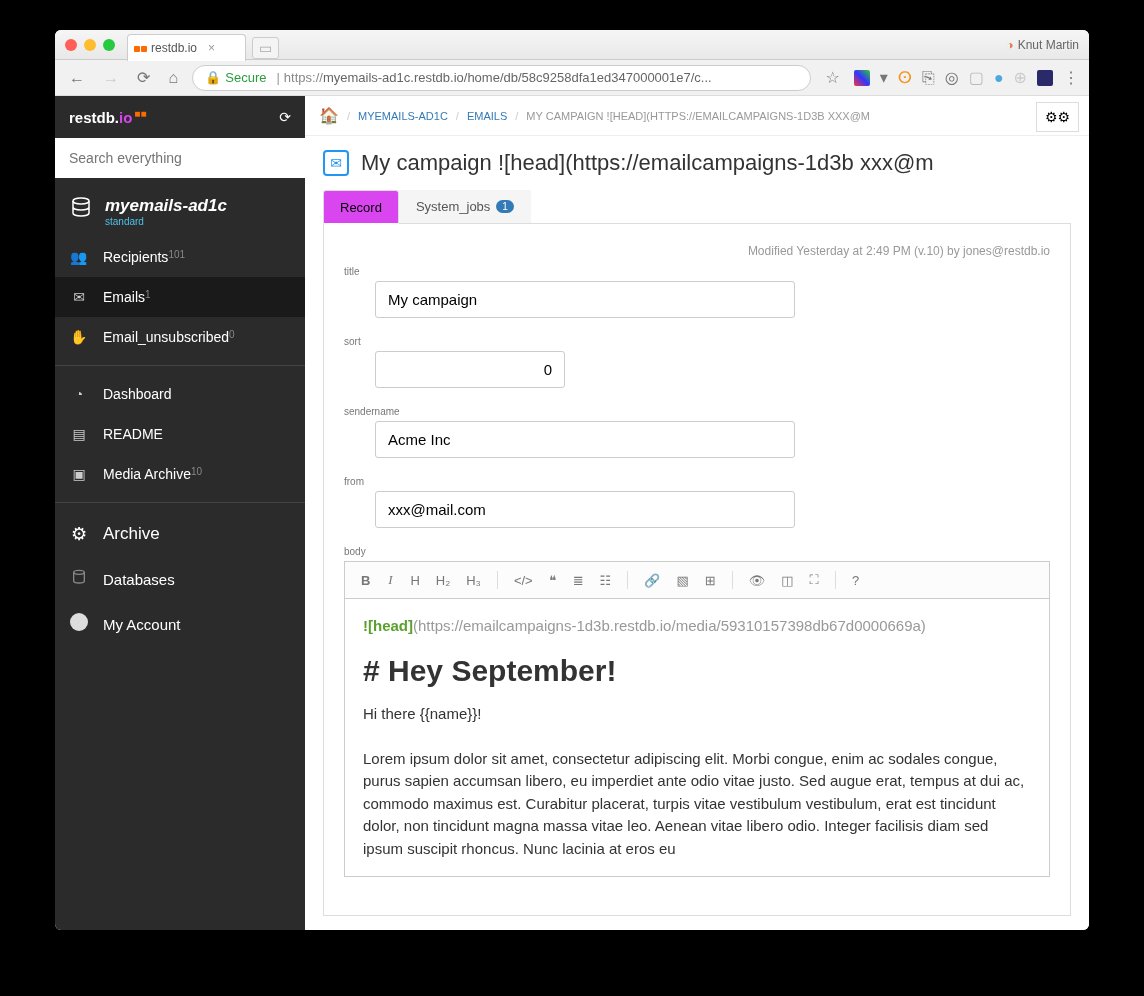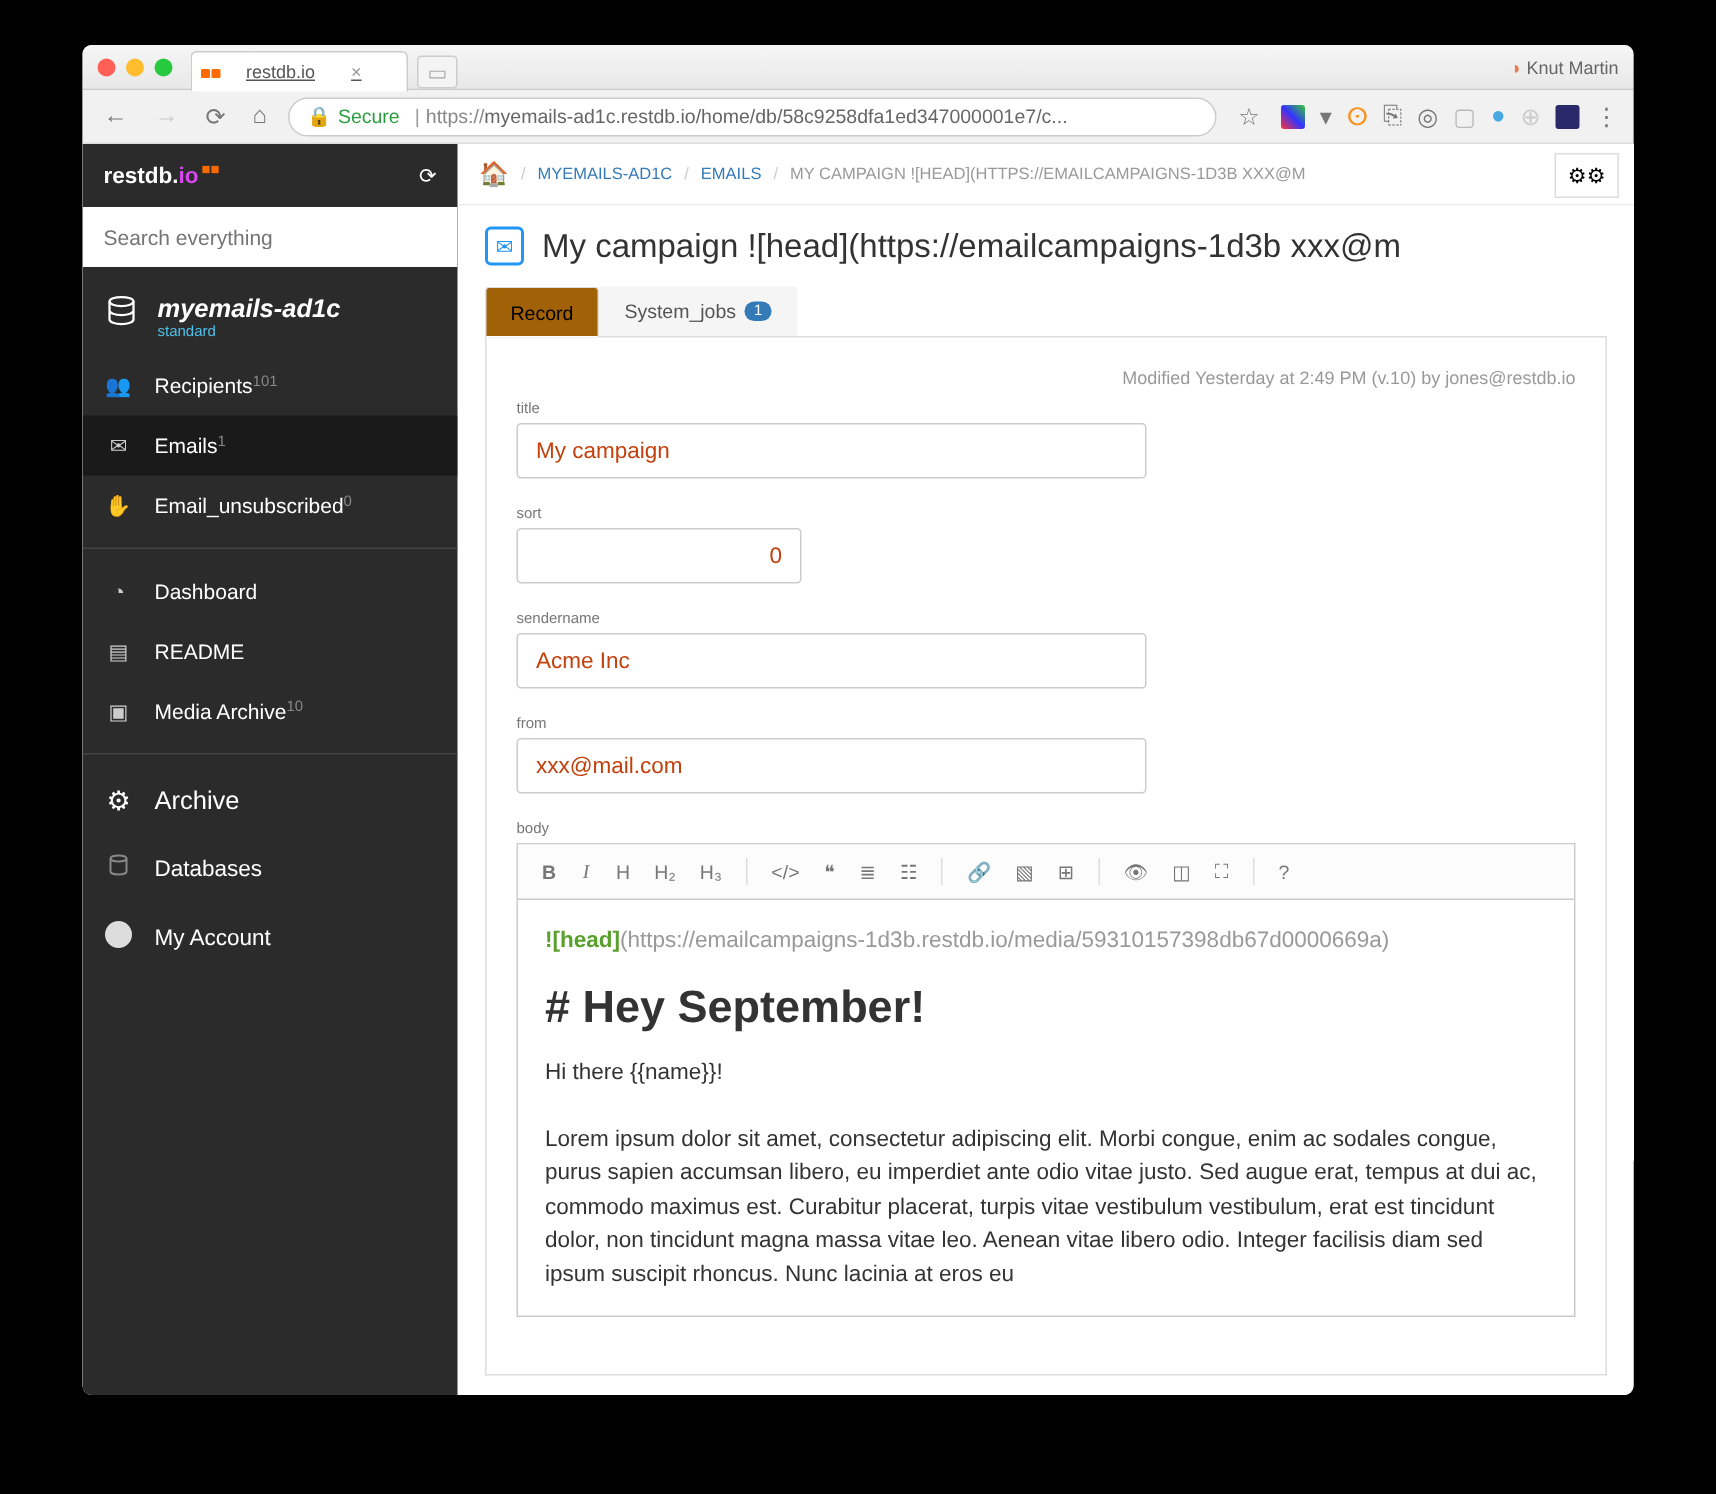--- a/index.html
+++ b/index.html
@@ -3,21 +3,21 @@
 <meta charset="utf-8">
 <style>
 * { box-sizing: border-box; margin: 0; padding: 0; }
 body { font-family: "Helvetica Neue", Arial, sans-serif; background: #000; display: flex; justify-content: center; align-items: flex-start; padding: 30px 0; }
 .window { width: 1034px; height: 900px; background: #fff; border-radius: 6px; overflow: hidden; box-shadow: 0 10px 40px rgba(0,0,0,.5); display: flex; flex-direction: column; }
 .titlebar { height: 30px; background: linear-gradient(#f6f6f6,#e8e8e8); display: flex; align-items: center; padding: 0 10px; border-bottom: 1px solid #ccc; }
 .traffic { display: flex; gap: 7px; }
 .dot { width: 12px; height: 12px; border-radius: 50%; }
 .dot.red { background: #ff5f56; } .dot.yellow { background: #ffbd2e; } .dot.green { background: #27c93f; }
 .tabrow { margin-left: 12px; display:flex; align-items:center; }
-.tab { background:#fff; border:1px solid #ccc; border-bottom:none; border-radius:4px 4px 0 0; padding:6px 30px 6px 6px; font-size:12px; color:#555; display:flex; align-items:center; gap:16px; position:relative; top:3px;text-decoration:underline;}
+.tab { background:#fff; border:1px solid #ccc; border-bottom:none; border-radius:4px 4px 0 0; padding:6px 30px 6px 6px; font-size:12px; color:#555; display:flex; align-items:center; gap:3px; position:relative; top:3px;}
 .tab-close { margin-left:8px; color:#999; font-size:12px; }
 .new-tab{ margin-left:6px; color:#aaa; font-size:14px; border:1px solid #ccc; padding:2px 6px; border-radius:3px; background:#f4f4f4; position:relative; top:3px;}
 .profile { margin-left:auto; font-size:12px; color:#666; display:flex; align-items:center; gap:4px;}
 .urlbar { height: 36px; background:#f1f1f1; border-bottom:1px solid #ddd; display:flex; align-items:center; padding:0 10px; gap:10px;}
 .navbtn { color:#777; font-size:16px; cursor:pointer; padding:2px 4px;}
 .navbtn.disabled{ color:#ccc; }
 .url { flex:1; background:#fff; border:1px solid #ccc; border-radius:20px; height:26px; display:flex; align-items:center; padding:0 12px; font-size:13px; color:#666; overflow:hidden; white-space:nowrap;}
 .secure { color:#2a9d3d; font-weight:500; margin-right:6px;}
 .exticons{ display:flex; gap:10px; align-items:center;}
 .exticon{width:16px;height:16px;border-radius:2px;}
@@ -48,28 +48,28 @@
 .crumb{ padding:10px 14px; border-bottom:1px solid #eee; font-size:11px; color:#999; display:flex; align-items:center; gap:8px;}
 .crumb a{ color:#337ab7; text-decoration:none;}
 .home-icon{ color:#337ab7; font-size:16px;}
 .sep{ color:#ccc;}
 .gearbtn{ position:absolute; top:6px; right:10px; border:1px solid #ddd; padding:6px 8px; font-size:14px; cursor:pointer; background:#fff;}
 .pagehead{ padding:14px 18px 8px; display:flex; align-items:center; gap:12px;}
 .pageicon{ width:26px;height:26px; border:2px solid #2196f3; border-radius:4px; display:flex; align-items:center; justify-content:center; color:#2196f3; font-size:14px;}
 .pgtitle{ font-size:22px; color:#333; font-weight:400;}
 .tabs{ margin:6px 18px 0; border-bottom:1px solid #ddd; display:flex;}
 .rtab{ padding:8px 16px; font-size:13px; border:1px solid transparent; cursor:pointer; display:flex; align-items:center; gap:6px;}
-.rtab.active{ border:1px solid #ddd; border-bottom:1px solid #fff; background:#a16207; border-radius:3px 3px 0 0; margin-bottom:-1px;}
+.rtab.active{ border:1px solid #ddd; border-bottom:1px solid #fff; background:#d946ef; border-radius:3px 3px 0 0; margin-bottom:-1px;}
 .rtab:not(.active){ background:#f5f5f5; color:#555;}
 .badge{ background:#337ab7; color:#fff; border-radius:8px; padding:1px 6px; font-size:10px;}
 .form{ border:1px solid #ddd; border-top:none; margin:0 18px 20px; padding:20px;}
 .modinfo{ text-align:right; font-size:12px; color:#999; margin-bottom:8px;}
 .fgroup{ margin-bottom:18px;}
 .flabel{ font-size:10px; color:#777; margin-bottom:4px; display:block;}
-.finput{ width:420px; padding:9px 12px; border:1px solid #ccc; border-radius:3px; font-size:15px; color:#c2410c;}
+.finput{ width:420px; padding:9px 12px; border:1px solid #ccc; border-radius:3px; font-size:15px; color:#000000;margin-left:31px;}
 .finput.num{ text-align:right; width:190px;}
 .bodyfield{ border:1px solid #ccc;}
 .toolbar{ border-bottom:1px solid #ccc; padding:6px 10px; display:flex; align-items:center; gap:4px; background:#fcfcfc;}
 .tbtn{ padding:4px 6px; color:#777; font-size:13px; cursor:pointer; min-width:20px; text-align:center;}
 .tbtn.bold{font-weight:bold;} .tbtn.ital{font-style:italic; font-family:serif;}
 .tbsep{ width:1px; height:18px; background:#ddd; margin:0 6px;}
 .editor{ padding:16px 18px; font-size:15px; color:#333; line-height:1.5;}
 .mdlink{ color:#999;}
 .mdlink .alt{ color:#5aa02c; font-weight:600;}
 .h1{ font-size:30px; font-weight:800; margin:10px 0;}

